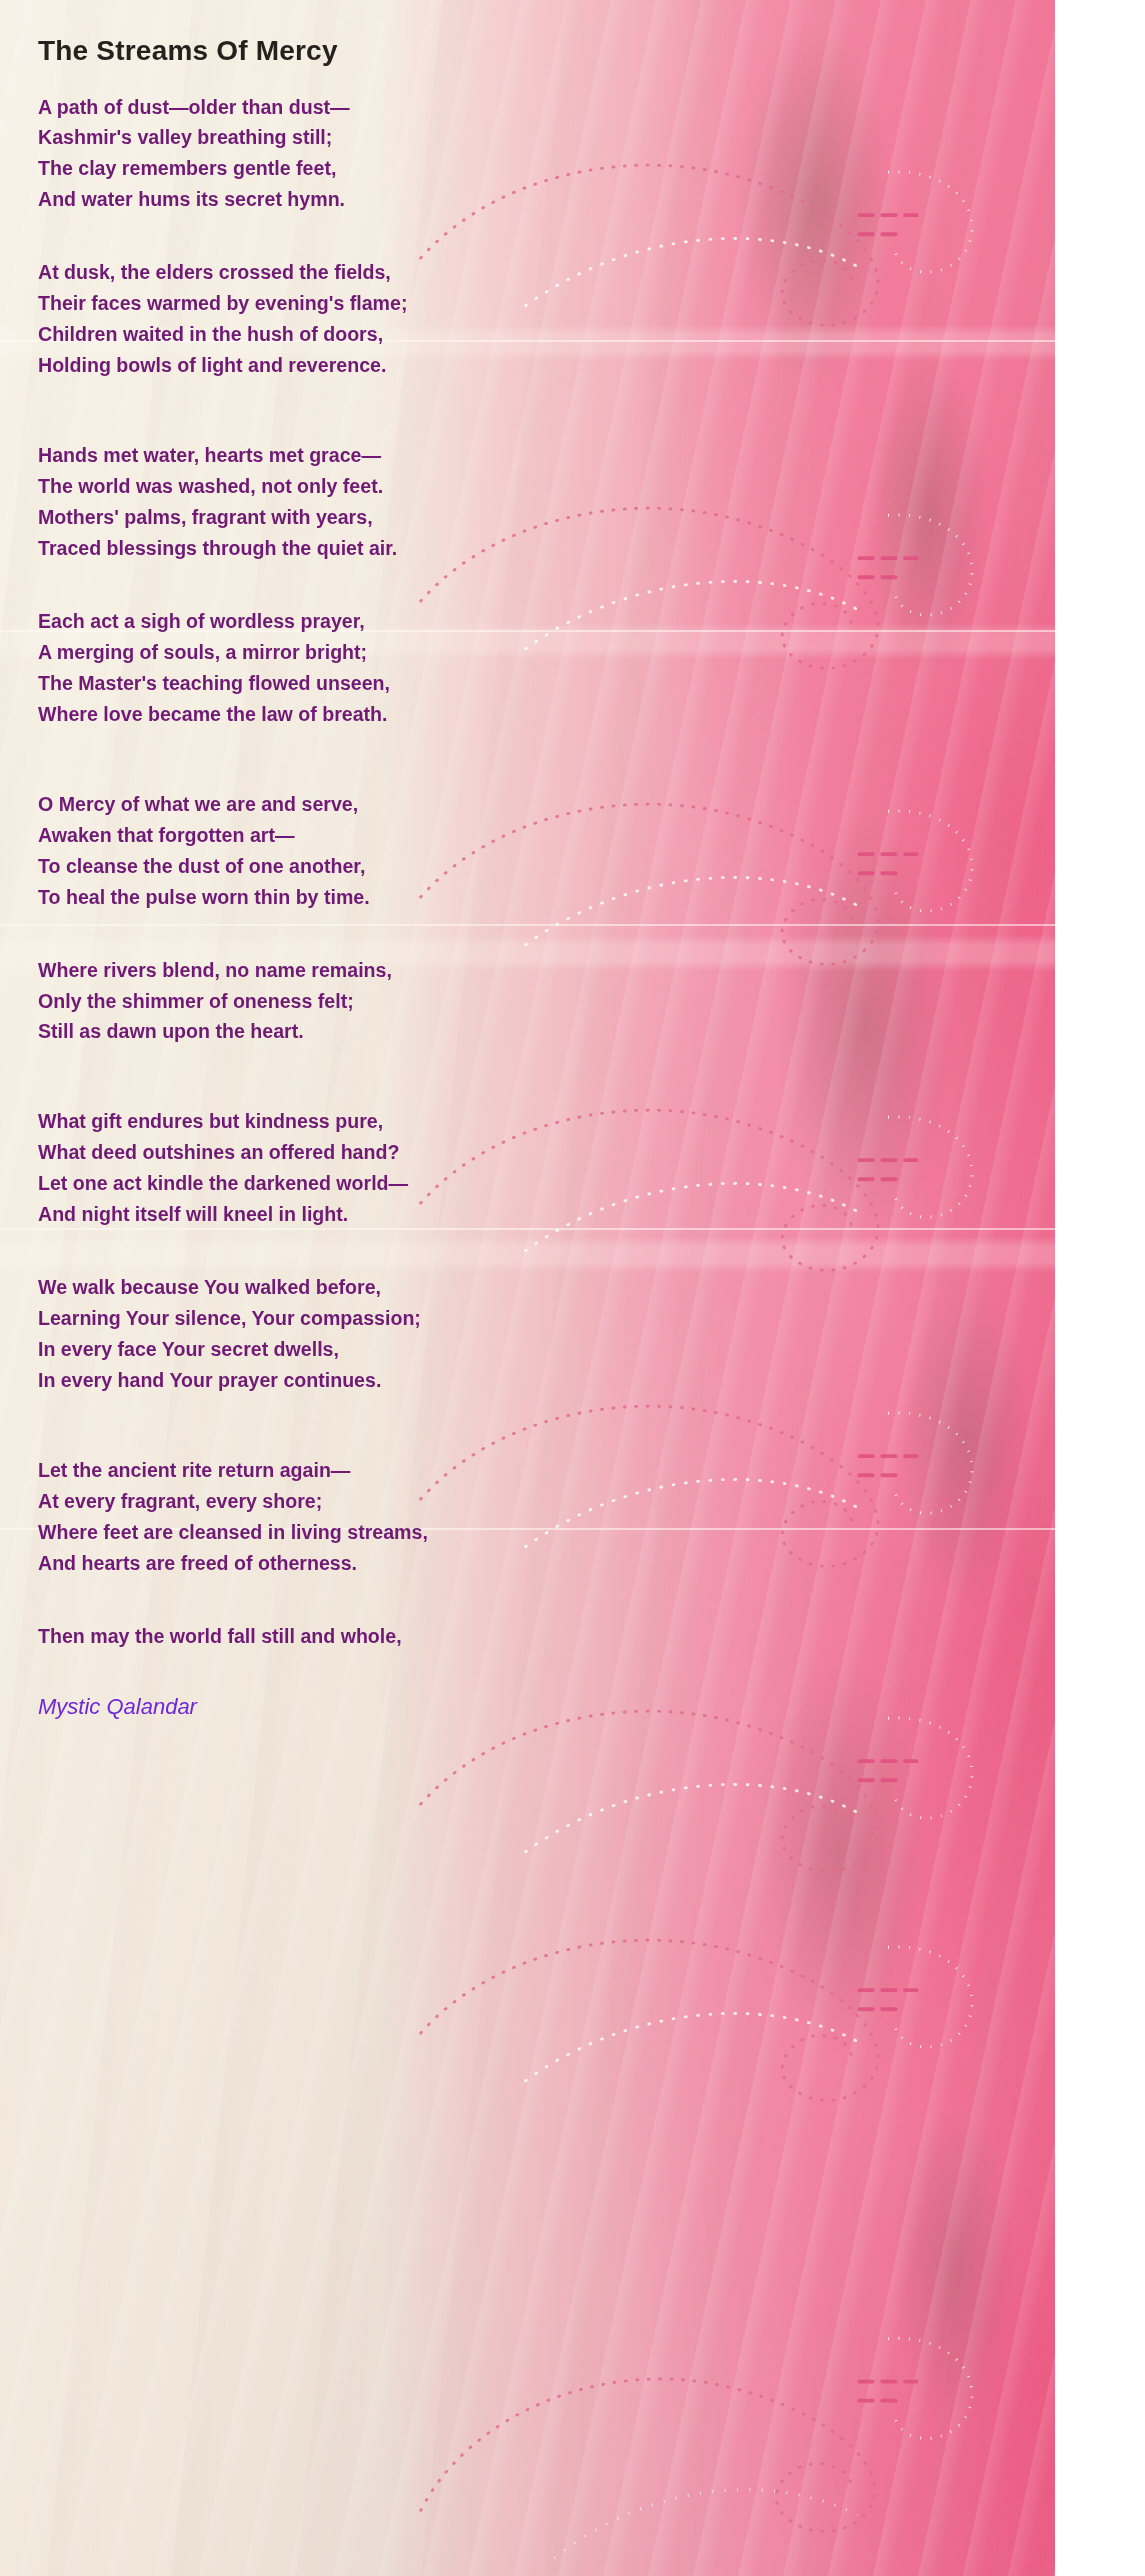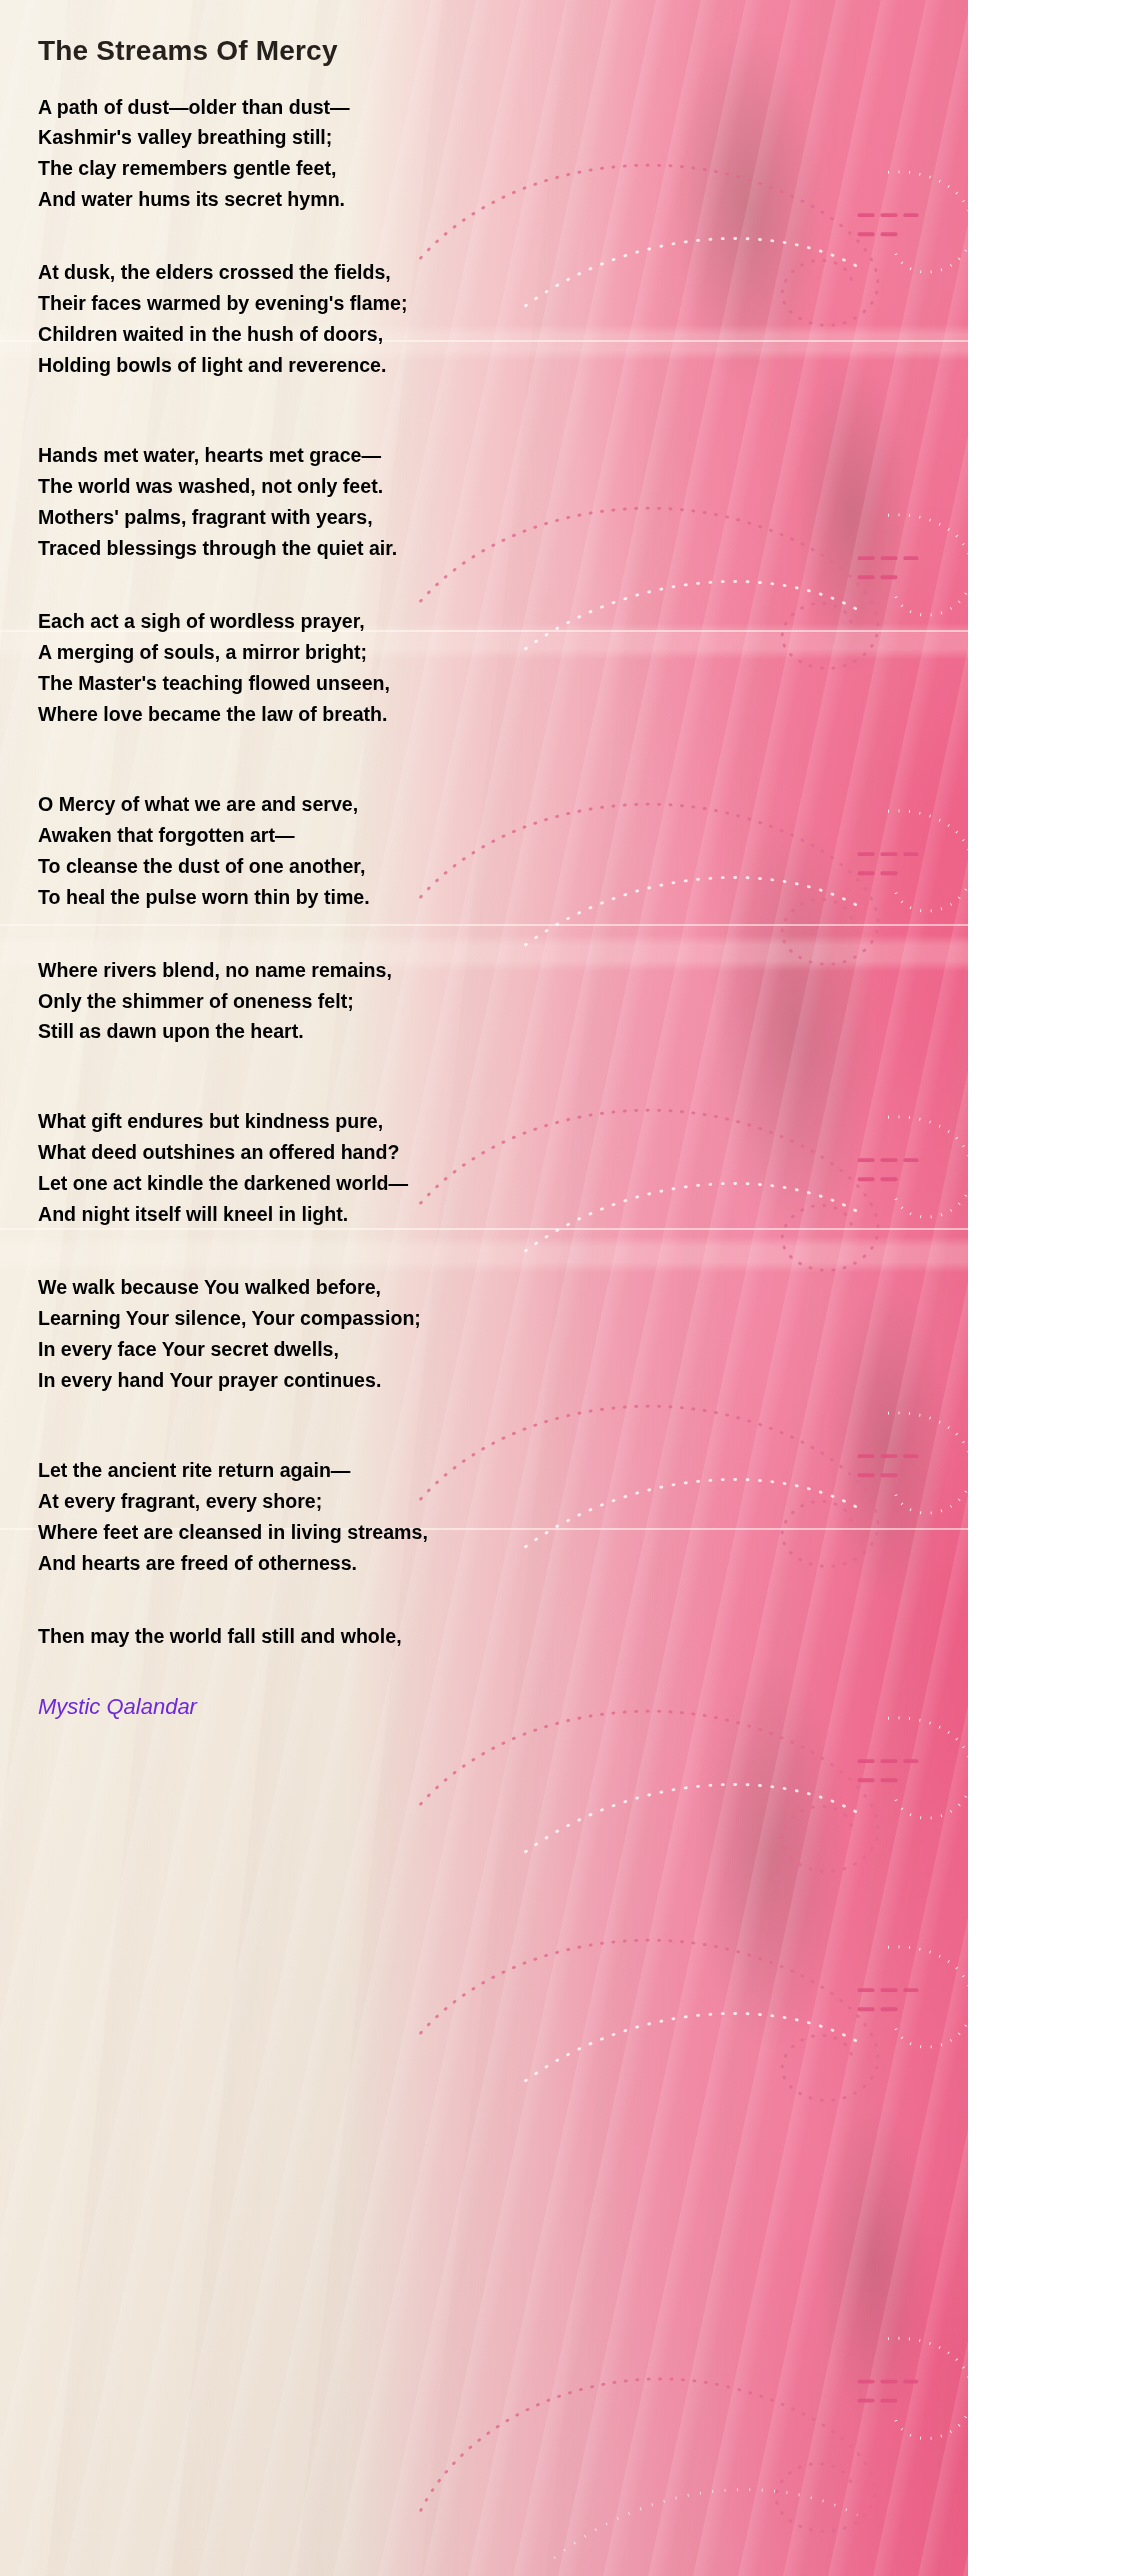--- a/index.html
+++ b/index.html
@@ -5,21 +5,21 @@
   html, body {
     margin: 0;
     padding: 0;
     background: #ffffff;
   }
   body {
     font-family: "Liberation Sans", sans-serif;
   }
   .poem-page {
     position: relative;
-    width: 968px;
+    width: 1055px;
     height: 2576px;
     overflow: hidden;
     background: #f3ece1;
   }
 
   
   .bg-layer {
     position: absolute;
     inset: 0;
     pointer-events: none;
@@ -122,21 +122,21 @@
     color: #26211d;
     margin: 11.5px 0 25px 0;
     letter-spacing: 0.2px;
   }
   .stanza {
     margin: 0 0 42px 0;
   }
   .line {
     font-size: 19.6px;
     font-weight: bold;
-    color: #000000;
+    color: #701a75;
     line-height: 1.58;
     white-space: pre;
   }
   .spacer-block { height: 17px; }
   .author {
     font-size: 22px;
     font-style: italic;
     color: #6d28d9;
     margin-top: 17px;
     margin-bottom: 9.5px;

